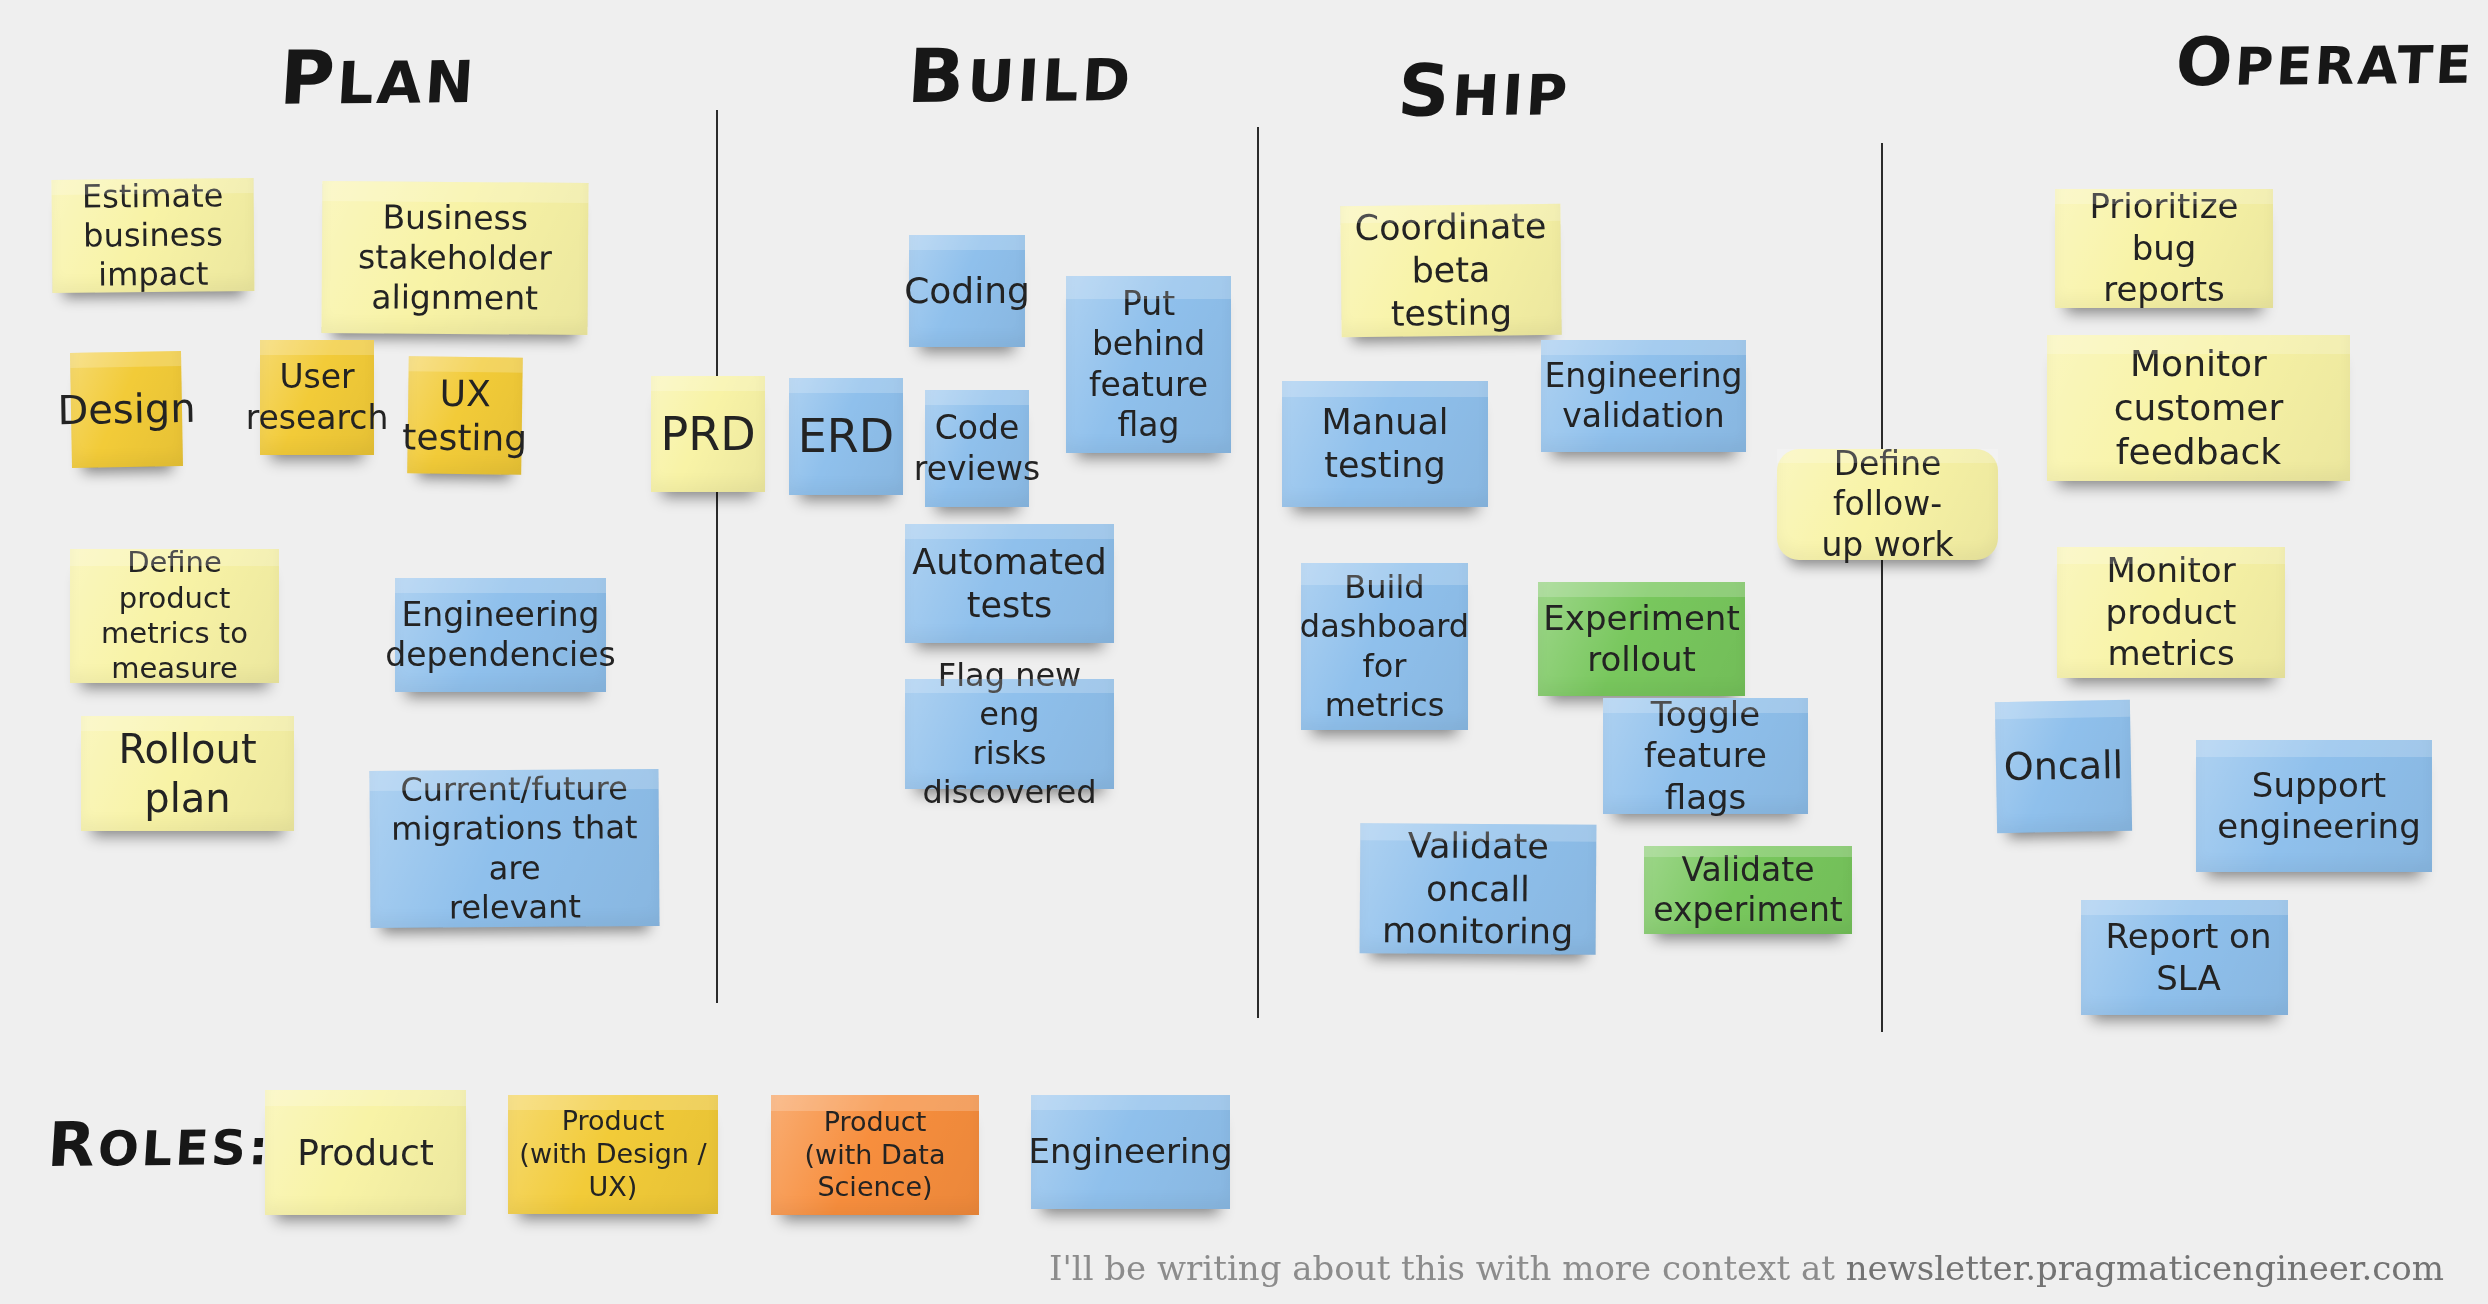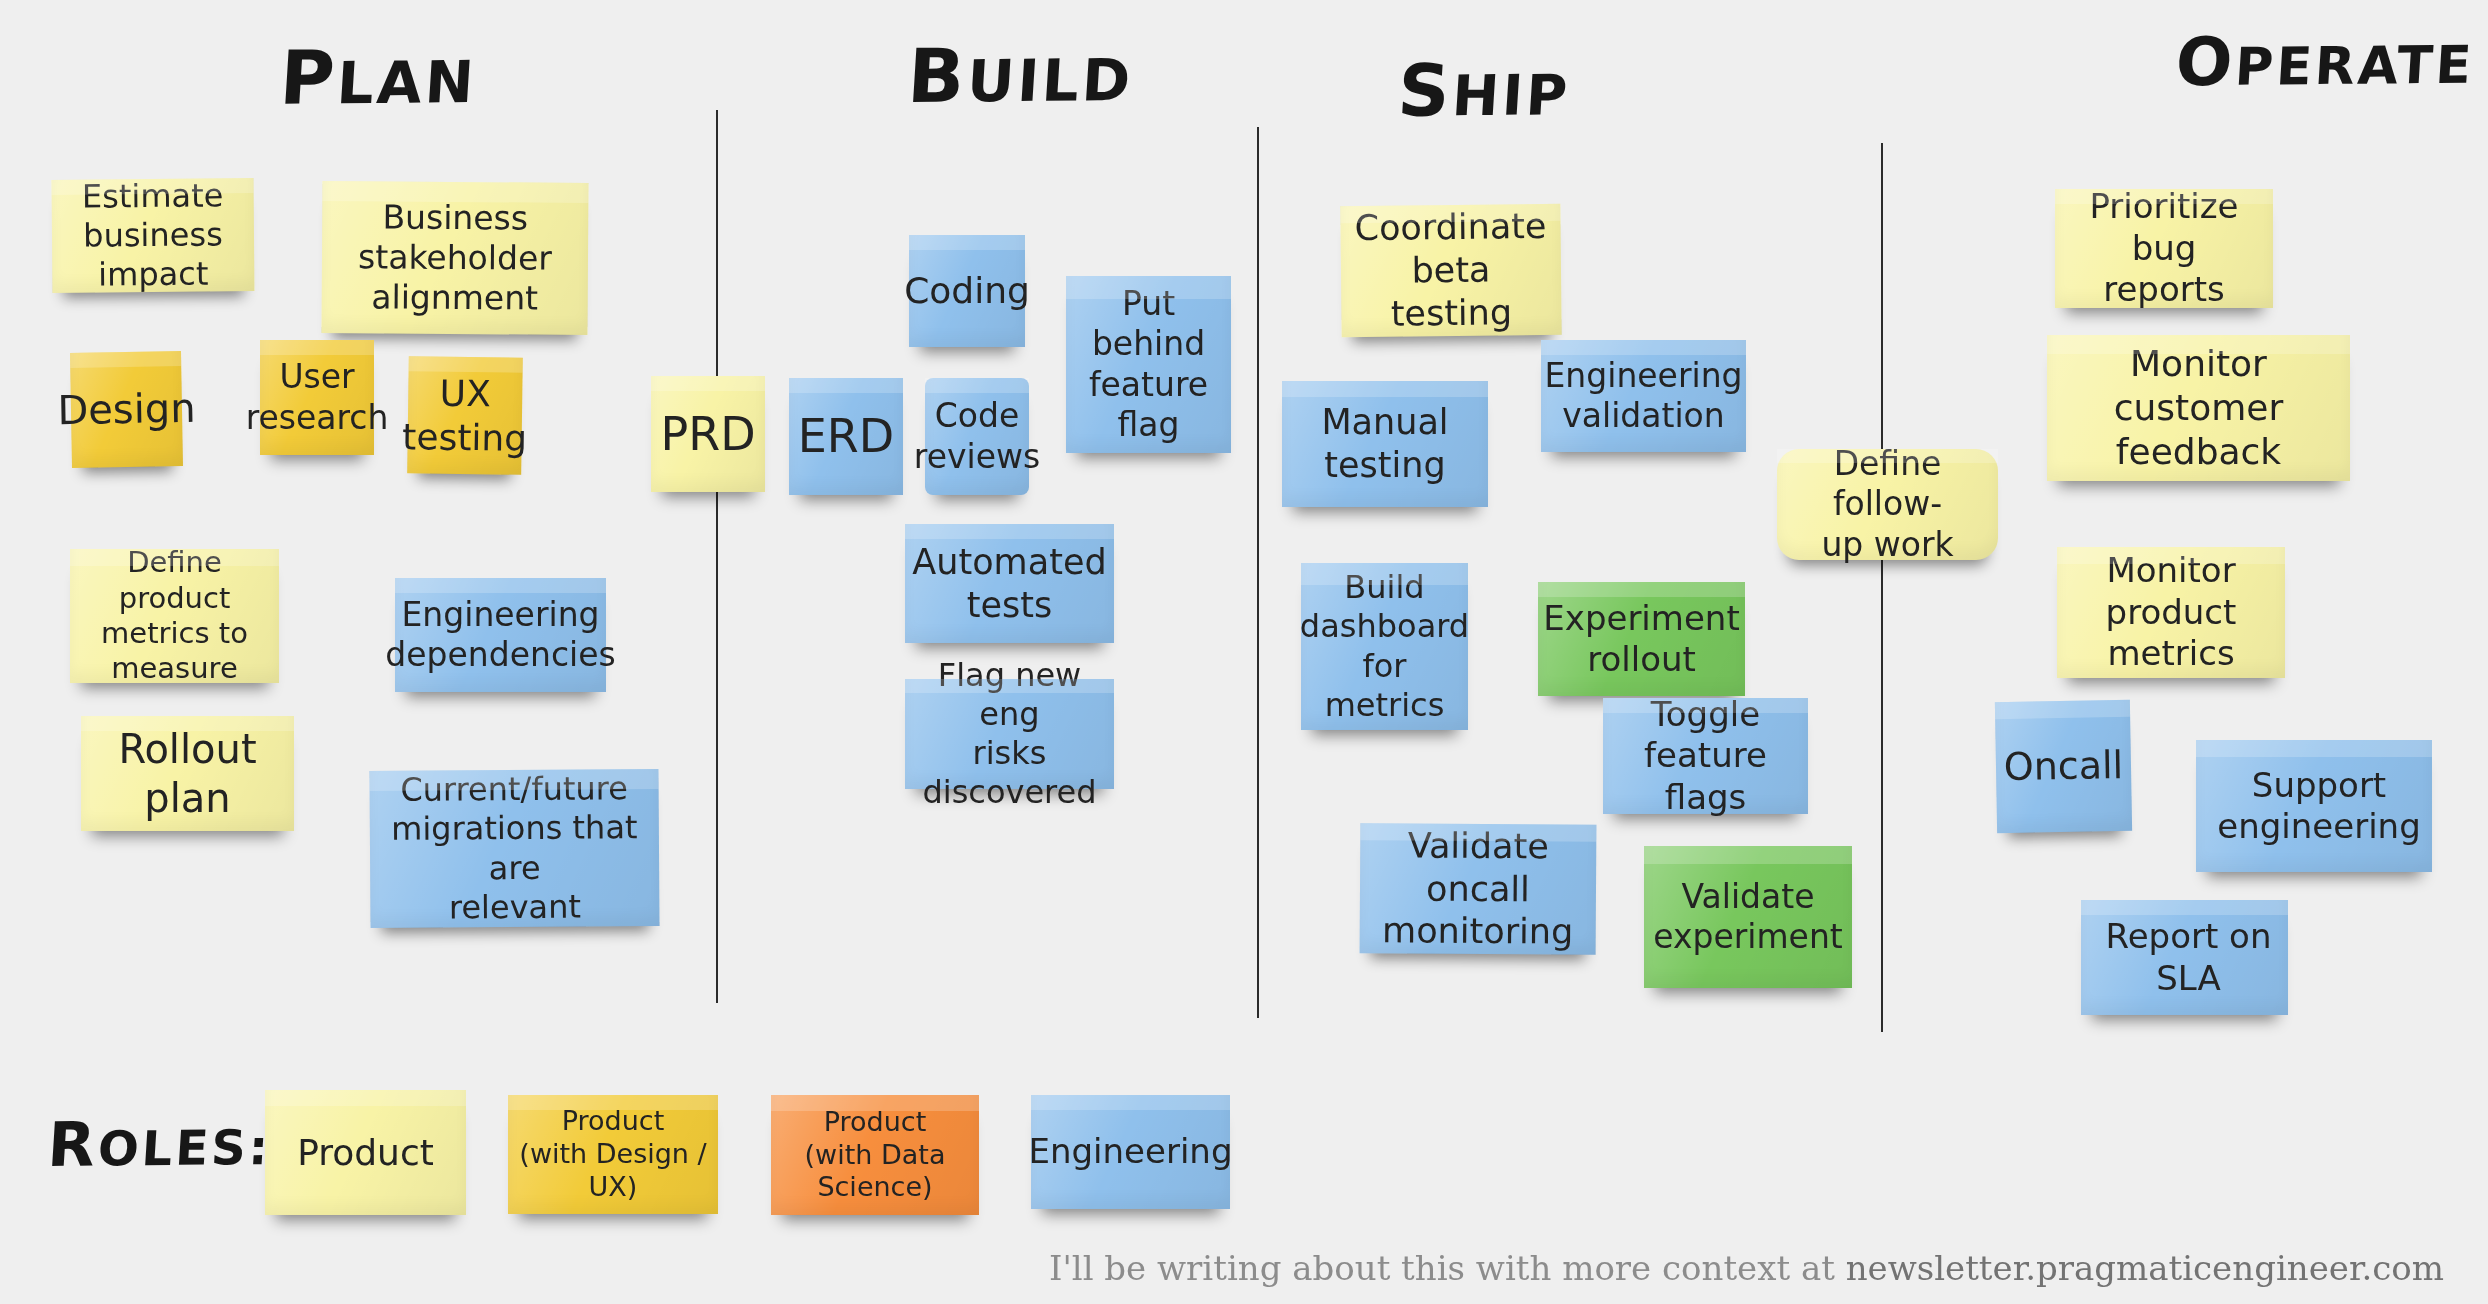--- a/index.html
+++ b/index.html
@@ -99,21 +99,21 @@
   <div class="note blue" style="left:395px;top:578px;width:211px;height:114px;">Engineering
 dependencies</div>
   <div class="note yellow" style="left:81px;top:716px;width:213px;height:115px;font-size:40px;">Rollout plan</div>
   <div class="note blue" style="left:370px;top:770px;width:289px;height:157px;font-size:32px;transform:rotate(-0.4deg);">Current/future
 migrations that are
 relevant</div>
 
   <div class="note yellow" style="left:651px;top:376px;width:114px;height:116px;font-size:46px;">PRD</div>
   <div class="note blue" style="left:789px;top:378px;width:114px;height:117px;font-size:46px;">ERD</div>
   <div class="note blue" style="left:909px;top:235px;width:116px;height:112px;font-size:36px;">Coding</div>
-  <div class="note blue" style="left:925px;top:378px;width:104px;height:117px;border-radius:8px;">Code
+  <div class="note blue" style="left:925px;top:390px;width:104px;height:117px;">Code
 reviews</div>
   <div class="note blue" style="left:1066px;top:276px;width:165px;height:177px;">Put behind
 feature
 flag</div>
   <div class="note blue" style="left:905px;top:524px;width:209px;height:119px;font-size:35px;">Automated
 tests</div>
   <div class="note blue" style="left:905px;top:679px;width:209px;height:110px;font-size:32px;">Flag new eng
 risks discovered</div>
 
   <div class="note yellow" style="left:1341px;top:205px;width:220px;height:131px;font-size:35px;transform:rotate(-0.6deg);">Coordinate
@@ -126,21 +126,21 @@
 up work</div>
   <div class="note blue" style="left:1301px;top:563px;width:167px;height:167px;font-size:32px;">Build
 dashboard
 for metrics</div>
   <div class="note green" style="left:1538px;top:582px;width:207px;height:114px;font-size:34px;">Experiment
 rollout</div>
   <div class="note blue" style="left:1603px;top:698px;width:205px;height:116px;font-size:34px;">Toggle feature
 flags</div>
   <div class="note blue" style="left:1360px;top:824px;width:236px;height:130px;font-size:35px;transform:rotate(0.4deg);">Validate oncall
 monitoring</div>
-  <div class="note green" style="left:1644px;top:846px;width:208px;height:142px;">Validate
+  <div class="note green" style="left:1644px;top:846px;width:208px;height:88px;">Validate
 experiment</div>
 
   <div class="note yellow" style="left:2055px;top:189px;width:218px;height:119px;font-size:34px;">Prioritize bug
 reports</div>
   <div class="note yellow" style="left:2047px;top:335px;width:303px;height:146px;font-size:36px;">Monitor customer
 feedback</div>
   <div class="note yellow" style="left:2057px;top:547px;width:228px;height:131px;font-size:34px;">Monitor
 product metrics</div>
   <div class="note blue" style="left:1996px;top:701px;width:135px;height:131px;font-size:38px;transform:rotate(-1deg);">Oncall</div>
   <div class="note blue" style="left:2196px;top:740px;width:236px;height:132px;font-size:34px;padding-left:20px;">Support

